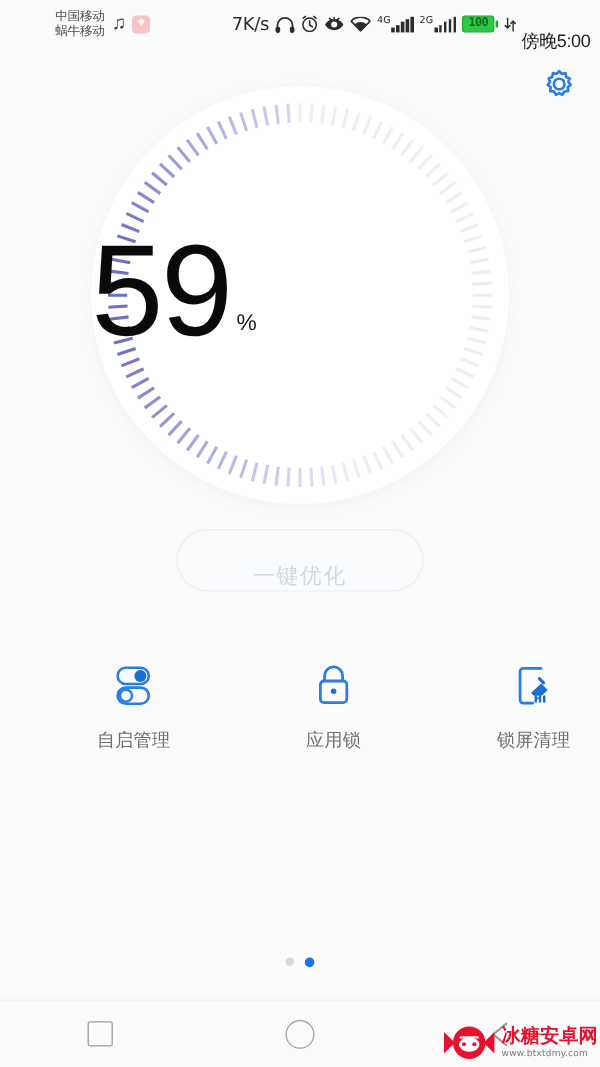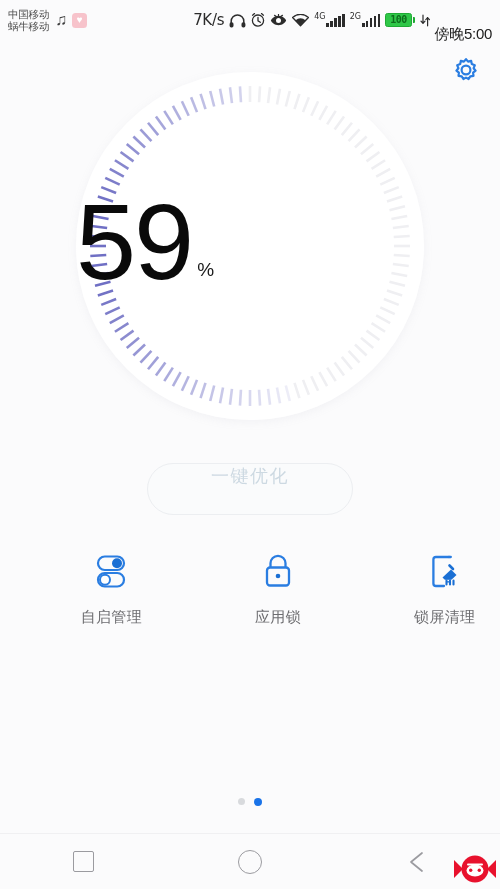--- a/index.html
+++ b/index.html
@@ -37,20 +37,21 @@
     display: flex;
     flex-direction: column;
     justify-content: center;
     line-height: 1.15;
   }
   .carrier-line {
     font-size: 10.5px;
     color: #4d4d4d;
     letter-spacing: -0.2px;
     white-space: nowrap;
+    margin-left: 38px;
   }
   .music-icon {
     font-size: 16px;
     color: #3a3a3a;
     line-height: 1;
     margin-left: 1px;
   }
   .heart-box {
     width: 15px; height: 15px;
     border-radius: 3.5px;
@@ -196,30 +197,30 @@
     color: #1a1a1a;
     font-weight: 300;
     margin-left: 5px;
     margin-bottom: 12px;
     line-height: 1;
   }
 
   
   .optimize-btn {
     position: absolute;
-    top: 463px;
+    top: 441px;
     left: 50%;
     transform: translateX(-50%);
     width: 206px;
     height: 52px;
     border-radius: 26px;
     background: #fafbfc;
     border: 1px solid #eceef1;
     display: flex;
-    align-items: flex-start;
+    align-items: flex-end;
     justify-content: center;
     cursor: pointer;
     box-sizing: border-box;
   }
   .optimize-label {
     font-size: 18px;
     color: #cdd9e2;
     letter-spacing: 1.5px;
   }
 
@@ -601,13 +602,17 @@
 <div class="watermark">
   <svg class="wm-logo" width="46" height="32" viewBox="0 0 46 32">
     <path d="M2 7 11 16 2 25Z" fill="#e8112d"></path>
     <path d="M44 7 35 16 44 25Z" fill="#e8112d"></path>
     <circle cx="23" cy="16" r="13.5" fill="#e8112d"></circle>
     <ellipse cx="23" cy="17.5" rx="8.5" ry="6" fill="#ffffff"></ellipse>
     <circle cx="18.7" cy="17.2" r="1.7" fill="#e8112d"></circle>
     <circle cx="27.3" cy="17.2" r="1.7" fill="#e8112d"></circle>
     <path d="M16 11.5h14" stroke="#ffffff" stroke-width="2" stroke-linecap="round"></path>
   </svg>
+  <span class="wm-text">
+    <span class="wm-title">冰糖安卓网</span>
+    <span class="wm-url">www.btxtdmy.com</span>
+  </span>
 </div>
 
 </body></html>

